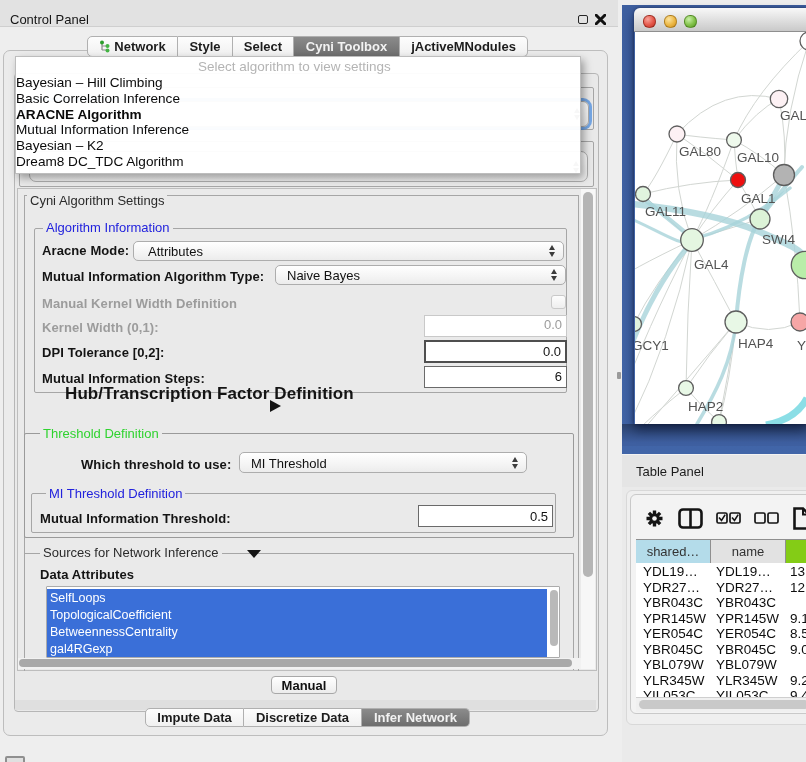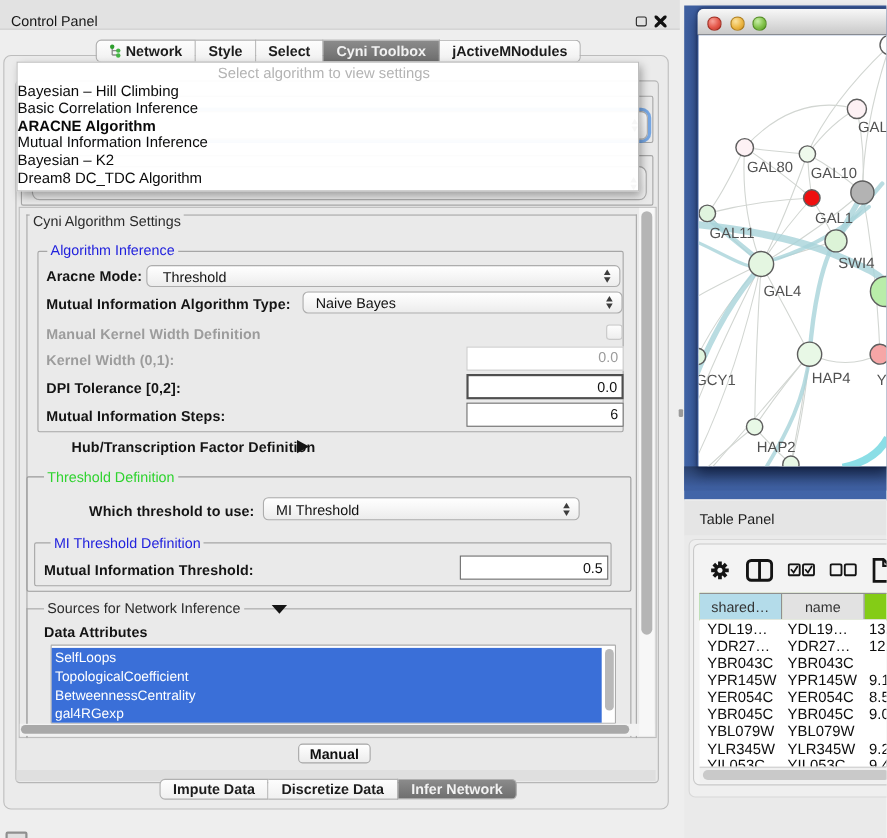--- a/index.html
+++ b/index.html
@@ -59,46 +59,46 @@
   <div class="ab combo" style="left:29px;top:151px;width:557px;height:29px;border-radius:7px;">
       <span class="stp"></span>
     </div>
 
   <div class="ab" style="left:17px;top:188px;width:578px;height:481px;background:#eaeaea;border:1px solid #bdbdbd;"></div>
 
   <div class="ab" style="left:24px;top:195px;width:553px;height:475px;border:1px solid #a6a6a6;border-bottom:none;"></div>
   <div class="ttxt" style="left:27px;top:194px;color:#2b2b2b;">Cyni Algorithm Settings</div>
 
   <div class="ab titled" style="left:34px;top:228px;width:531px;height:163px;"></div>
-  <div class="ttxt" style="left:43px;top:221px;color:#2222dd;">Algorithm Inference</div>
+  <div class="ttxt" style="left:43px;top:221px;color:#2222dd;">Algorithm Information</div>
 
   <div class="ab lbl" style="left:42px;top:243px;">Aracne Mode:</div>
   <div class="ab combo" style="left:133px;top:241px;width:429px;height:18px;">
-      <span class="ct" style="top:2px;left:14px;">Threshold</span>
+      <span class="ct" style="top:2px;left:14px;">Attributes</span>
       <span class="stp"></span>
     </div>
   <div class="ab lbl" style="left:42px;top:269px;">Mutual Information Algorithm Type:</div>
   <div class="ab combo" style="left:275px;top:265px;width:289px;height:18px;">
       <span class="ct" style="top:2px;">Naive Bayes</span>
       <span class="stp"></span>
     </div>
 
   <div class="ab lbl dis" style="left:42px;top:296px;">Manual Kernel Width Definition</div>
   <div class="ab" style="left:551px;top:295px;width:13px;height:12px;background:linear-gradient(#fdfdfd,#eee);border:1px solid #c9c9c9;border-radius:3px;"></div>
 
   <div class="ab lbl dis" style="left:42px;top:320px;">Kernel Width (0,1):</div>
   <div class="ab fld" style="left:424px;top:315px;width:137px;height:19px;border:1px solid #c9c9c9;padding:1px 4px 0 0;color:#9c9c9c;">0.0</div>
 
   <div class="ab lbl" style="left:42px;top:345px;">DPI Tolerance [0,2]:</div>
   <div class="ab fld" style="left:424px;top:340px;width:135px;height:17px;border:2px solid #4f4f4f;padding:2px 4px 0 0;">0.0</div>
 
   <div class="ab lbl" style="left:42px;top:371px;">Mutual Information Steps:</div>
   <div class="ab fld" style="left:424px;top:366px;width:137px;height:18px;border:1.5px solid #6a6a6a;padding:2px 4px 0 0;">6</div>
 
-  <div class="ab lbl" style="left:40px;top:399px;font-size:13px;padding-left:25px;">Hub/Transcription Factor Definition</div>
+  <div class="ab lbl" style="left:40px;top:384px;font-size:17px;padding-left:25px;">Hub/Transcription Factor Definition</div>
   <div class="ab" style="left:270px;top:400px;width:0;height:0;border-top:6.5px solid transparent;border-bottom:6.5px solid transparent;border-left:11px solid #141414;"></div>
 
   <div class="ab titled" style="left:24px;top:433px;width:548px;height:103px;border-color:#9a9a9a;"></div>
   <div class="ttxt" style="left:40px;top:427px;color:#2fd32f;">Threshold Definition</div>
   <div class="ab lbl" style="left:81px;top:457px;">Which threshold to use:</div>
   <div class="ab combo" style="left:239px;top:452px;width:286px;height:19px;">
       <span class="ct" style="top:2.5px;">MI Threshold</span>
       <span class="stp"></span>
     </div>
 

